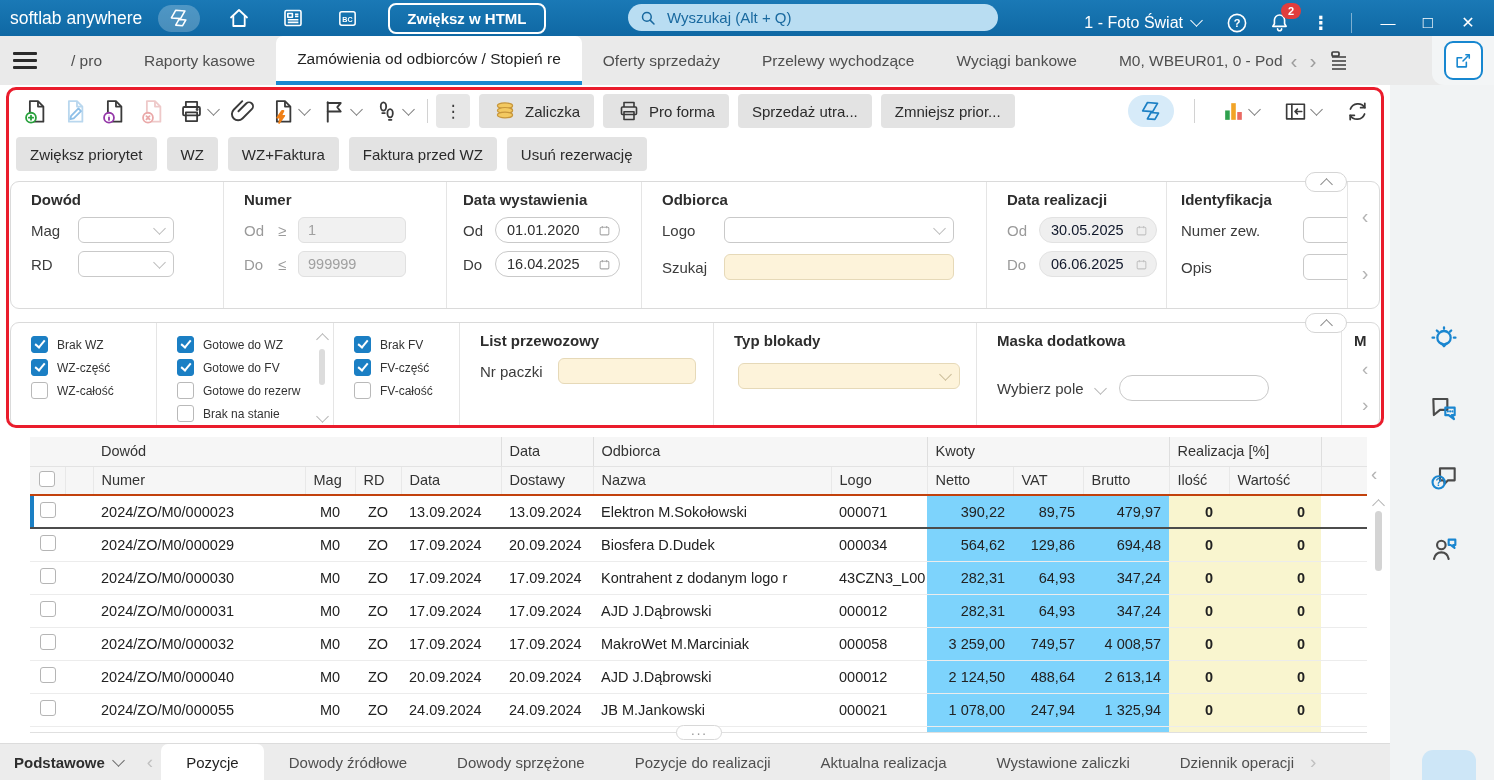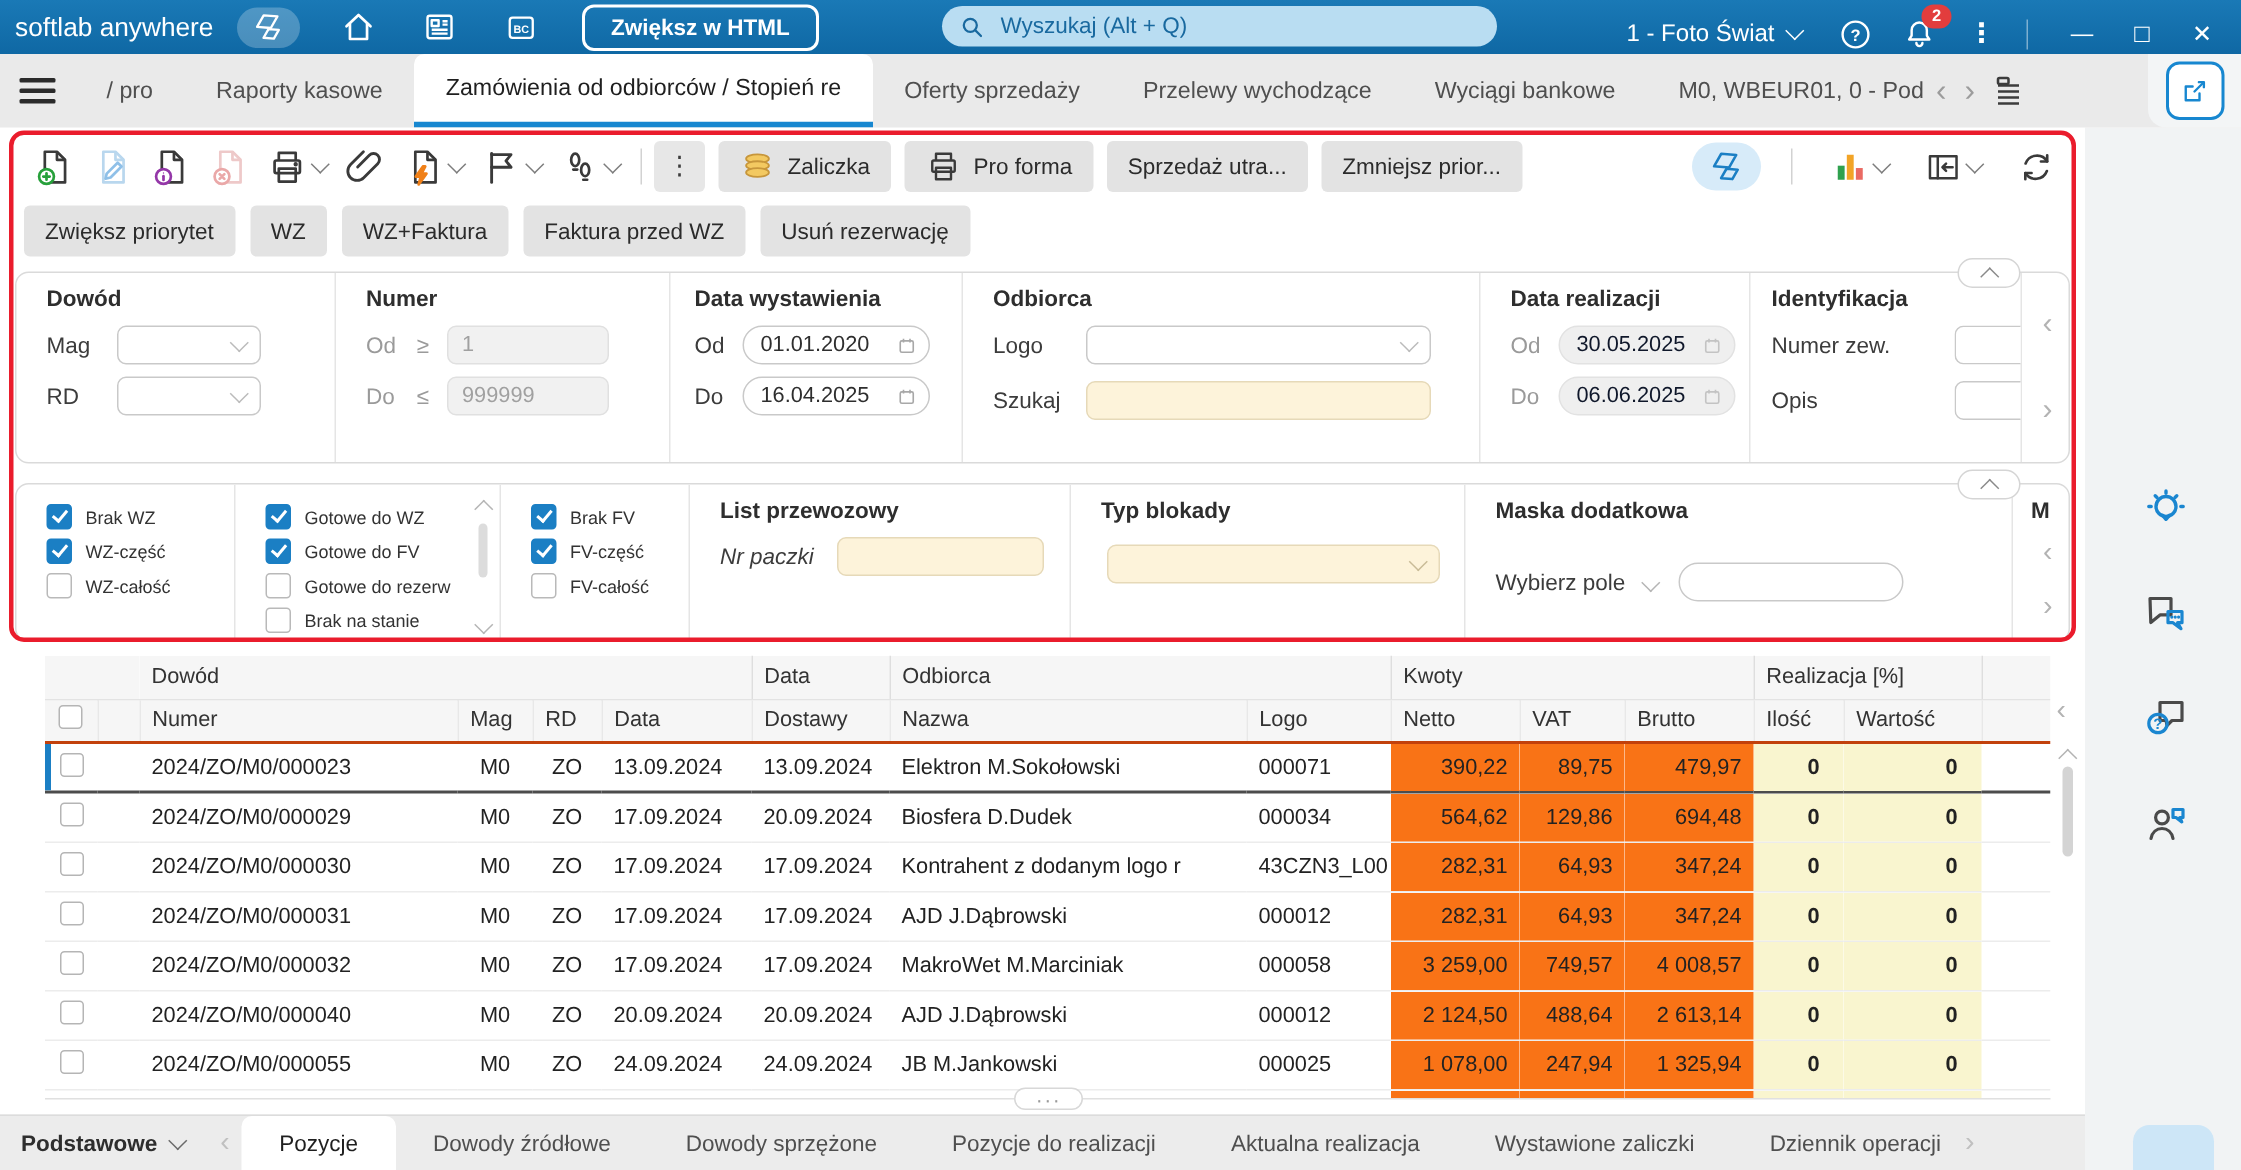--- a/index.html
+++ b/index.html
@@ -115,21 +115,21 @@
   .grp th.gl{border-left:1px solid #dedede;}
   .sub th{border-left:1px solid #e8e8e8;}
   .sub th:first-child{border-left:none;}
   thead{border-bottom:2px solid #8f8f8f;}
   tbody td{height:33px;padding:0 8px;border-bottom:1px solid #ececec;white-space:nowrap;overflow:hidden;
     box-sizing:border-box;position:relative;}
   tr.sel{border-top:2px solid #c2410c;border-bottom:2px solid #4c4c4c;}
   tr.sel td:first-child::before{content:"";position:absolute;left:0;top:0;bottom:0;width:4px;background:#1b7fc4;}
   .ctr{text-align:center;}
   .num{text-align:right;}
-  .c-blue{background:#f97316;}
+  .c-blue{background:#7dd3fc;}
   .c-yellow{background:#f9f5cf;font-weight:bold;padding-right:16px;}
   .rowck{width:16px;height:16px;border:1px solid #b5b5b5;border-radius:3px;background:#fff;display:inline-block;box-sizing:border-box;}
   .tgut{position:absolute;left:1367px;top:360px;width:22px;height:290px;color:#b3b3b3;}
   .tthumb{position:absolute;left:8px;top:66px;width:7px;height:60px;border-radius:4px;background:#d4d4d4;}
 
   .splitter{position:absolute;left:676px;top:640px;width:46px;height:15px;background:#fff;border:1px solid #d8d8d8;
     border-radius:8px;color:#9a9a9a;display:flex;align-items:center;justify-content:center;font-size:14px;
     letter-spacing:1px;line-height:4px;z-index:6;box-sizing:border-box;}
 
   
@@ -648,21 +648,21 @@
             <span class="ck checked"></span>
             <span class="cklabel">FV-część</span>
           </label>
         <label class="ckrow">
             <span class="ck"></span>
             <span class="cklabel">FV-całość</span>
           </label>
       </div>
       <div class="fsec" style="width:254px;">
         <div class="ftitle">List przewozowy</div>
-        <div class="frow" style="margin-top:7px;font-style:italic;">
+        <div class="frow" style="margin-top:7px;">
             <span class="flabel" style="width:78px;">Nr paczki</span>
           <div class="inp yellow" style="width:138px;"></div>
           </div>
       </div>
       <div class="fsec" style="width:263px;">
         <div class="ftitle">Typ blokady</div>
         <div class="frow" style="margin-top:14px;">
           <div class="dd yellow" style="width:222px;margin-left:4px;">
               <i class="chev" style="color:#c9bb97;"></i>
             </div>
@@ -837,21 +837,21 @@
           </tr>
           <tr>
             <td style="text-align:center;"><span class="rowck"></span></td>
               <td></td>
             <td>2024/ZO/M0/000055</td>
               <td class="ctr">M0</td>
             <td class="ctr">ZO</td>
               <td>24.09.2024</td>
             <td>24.09.2024</td>
               <td>JB M.Jankowski</td>
-            <td>000025</td>
+            <td>000021</td>
               <td class="c-blue num">1 078,00</td>
             <td class="c-blue num">247,94</td>
               <td class="c-blue num">1 325,94</td>
             <td class="c-yellow num">0</td>
               <td class="c-yellow num">0</td>
               <td></td>
           </tr>
           <tr>
             <td></td>
               <td></td>

